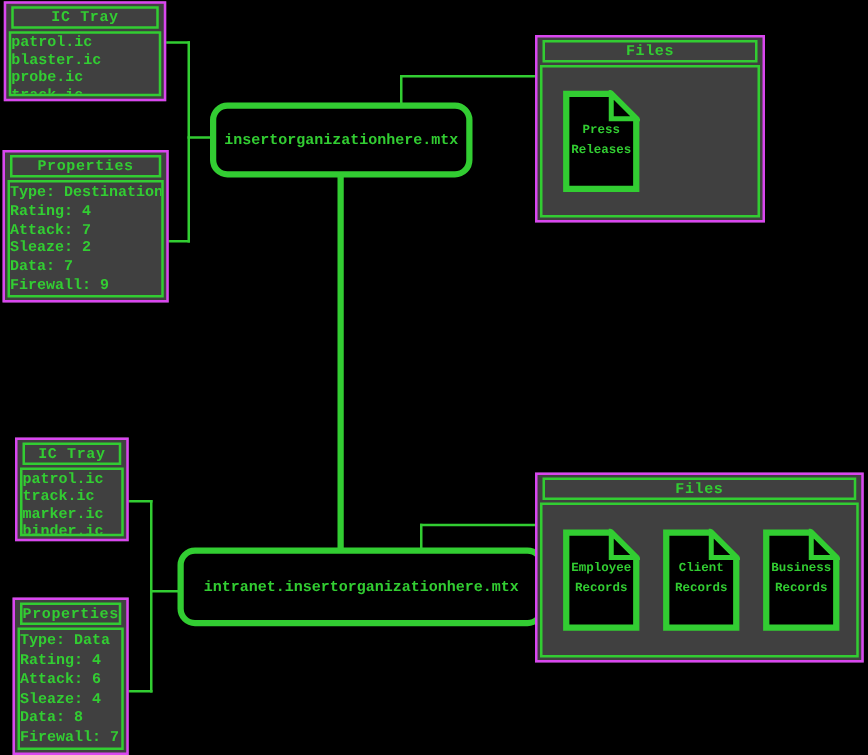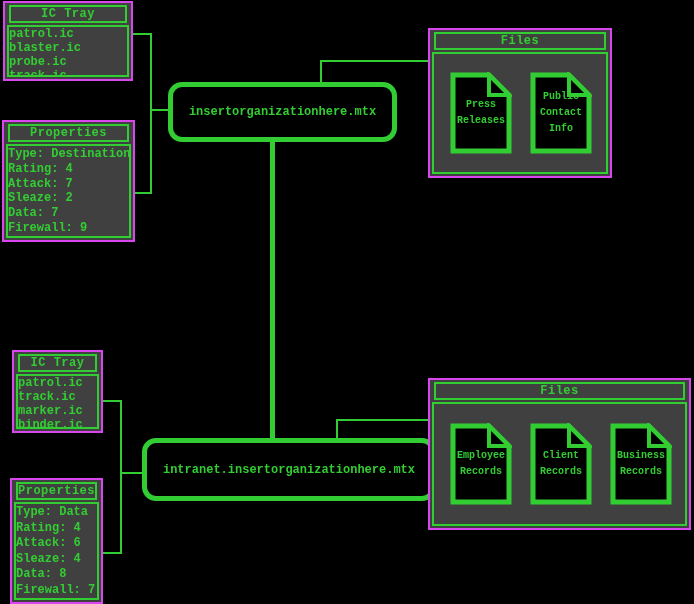--- a/index.html
+++ b/index.html
@@ -40,21 +40,21 @@
     display:flex;align-items:center;justify-content:center;
     font-size:12px;white-space:nowrap;box-sizing:border-box;
   }
   
   .wire{position:absolute;background:#32CD32;}
   
   #ic-tray-1{left:3px;top:1px;width:130px;height:80px;}
   #properties-1{left:2px;top:120px;width:133px;height:122px;}
   #ic-tray-2{left:12px;top:350px;width:91px;height:83px;}
   #properties-2{left:10px;top:478px;width:93px;height:126px;}
-  #node-1{left:168px;top:82px;width:229px;height:60px;}
+  #node-1{left:168px;top:82px;width:210px;height:60px;}
   #node-2{left:142px;top:438px;width:294px;height:63px;}
   #files-1{left:428px;top:28px;width:184px;height:150px;}
   #files-2{left:428px;top:378px;width:263px;height:152px;}
 
   #w1{left:130px;top:33px;width:22px;height:2px;}
   #w2{left:150px;top:33px;width:2px;height:161px;}
   #w3{left:133px;top:192px;width:19px;height:2px;}
   #w4{left:150px;top:109px;width:20px;height:2px;}
   #w5{left:320px;top:60px;width:2px;height:24px;}
   #w6{left:320px;top:60px;width:110px;height:2px;}
@@ -118,31 +118,20 @@
         <svg width="62" height="82" viewBox="0 0 62 82">
           <path d="M3 3 L39 3 L59 23 L59 79 L3 79 Z" fill="#000" stroke="#32CD32" stroke-width="5"></path>
           <path d="M39 3 L39 23 L59 23 Z" fill="#000" stroke="#32CD32" stroke-width="4"></path>
         </svg>
         <div class="doc-label">
           <div>Press</div>
           <div>Releases</div>
           <div></div>
         </div>
       </div>
-      <div class="doc">
-        <svg width="62" height="82" viewBox="0 0 62 82">
-          <path d="M3 3 L39 3 L59 23 L59 79 L3 79 Z" fill="#000" stroke="#32CD32" stroke-width="5"></path>
-          <path d="M39 3 L39 23 L59 23 Z" fill="#000" stroke="#32CD32" stroke-width="4"></path>
-        </svg>
-        <div class="doc-label">
-          <div>Public</div>
-          <div>Contact</div>
-          <div>Info</div>
-        </div>
-      </div>
     </div>
   </div>
 
   <div class="panel" id="ic-tray-2">
     <div class="panel-title">IC Tray</div>
     <div class="panel-body">
       <div class="panel-row">patrol.ic</div>
       <div class="panel-row">track.ic</div>
       <div class="panel-row">marker.ic</div>
       <div class="panel-row">binder.ic</div>

